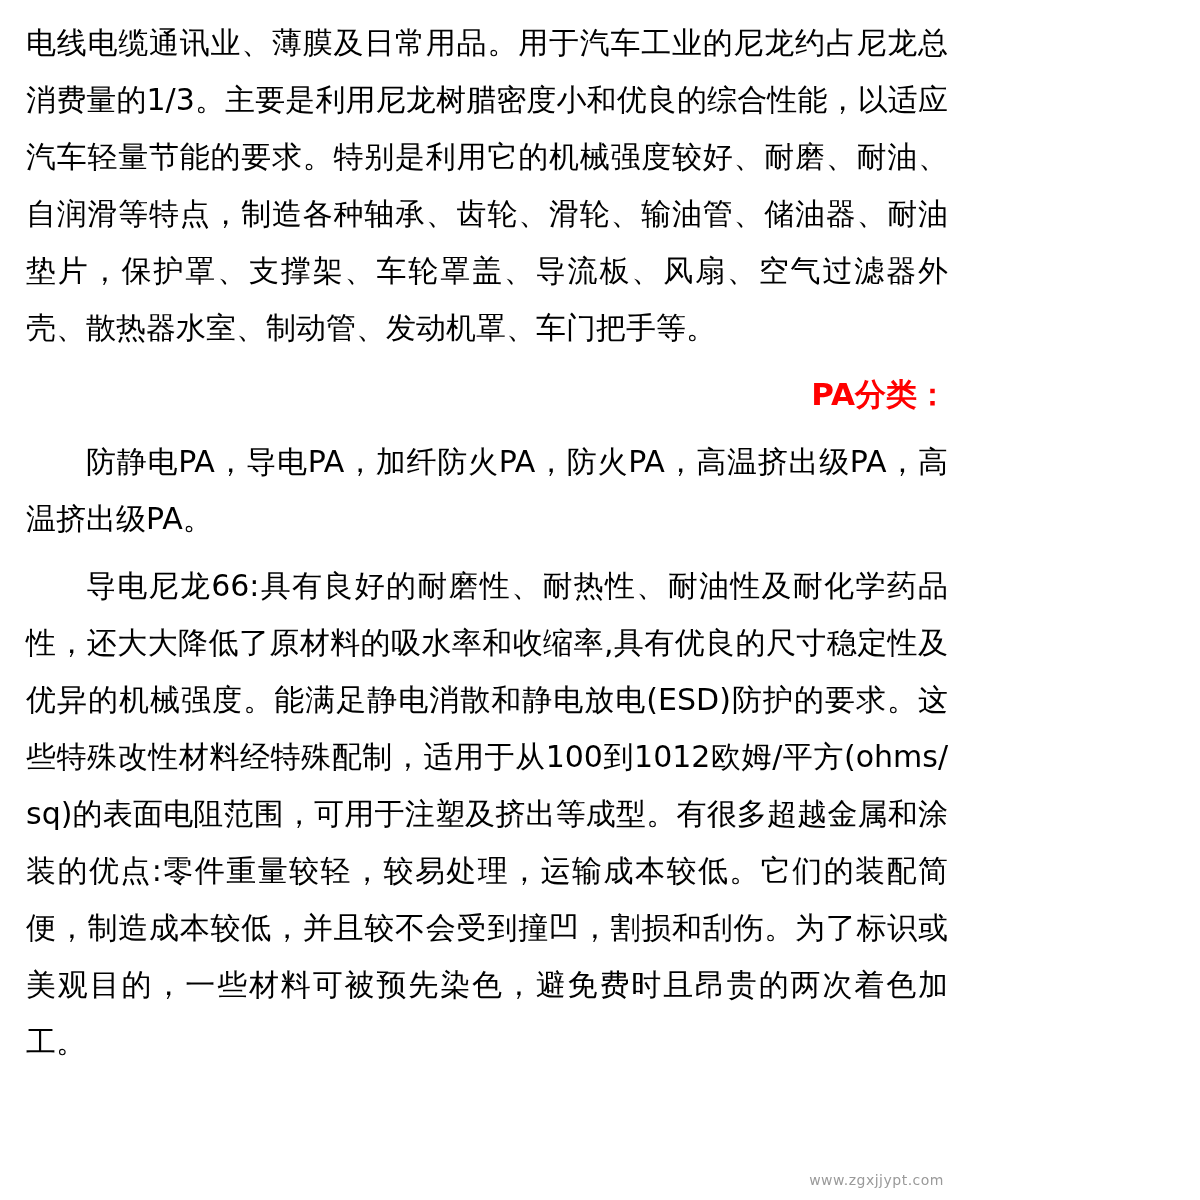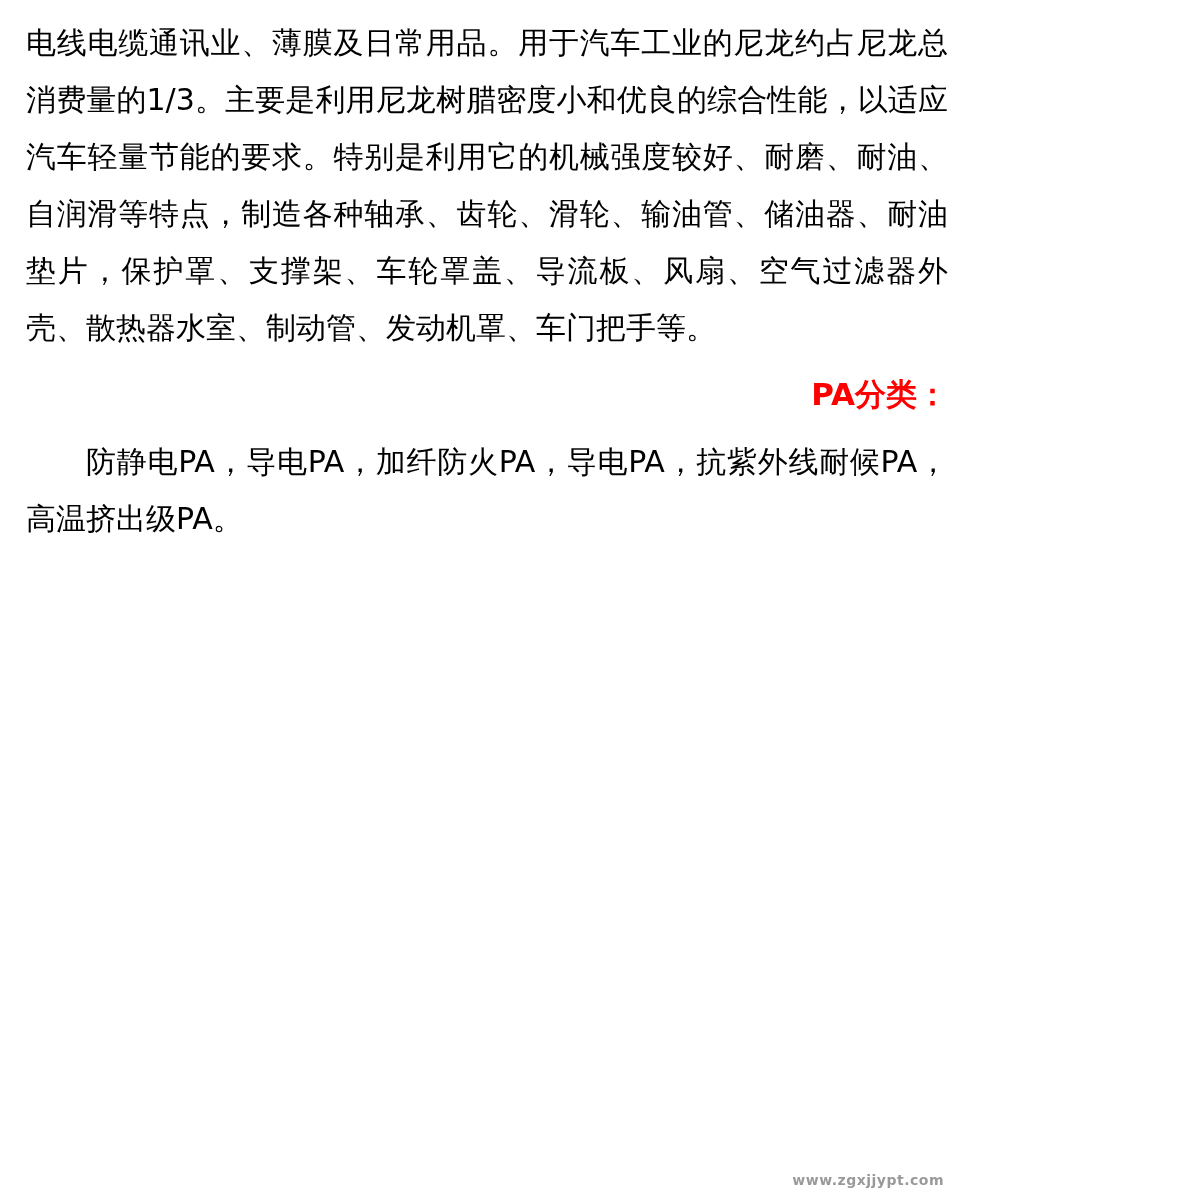--- a/index.html
+++ b/index.html
@@ -46,39 +46,39 @@
   .spacer-sm { height: 10px; }
   .spacer-lg { height: 36px; }
   .watermark {
     position: absolute;
     right: 30px;
     bottom: 12px;
     font-family: "DejaVu Sans", "Liberation Sans", sans-serif;
     font-size: 14px;
     color: #9a9a9a;
     letter-spacing: 0.5px;
-    font-weight: bold;
   }
 </style>
 </head>
 <body>
 
 <div class="page">
 
   <p class="para">电线电缆通讯业、薄膜及日常用品。用于汽车工业的尼龙约占尼龙总消费量的1/3。主要是利用尼龙树腊密度小和优良的综合性能，以适应汽车轻量节能的要求。特别是利用它的机械强度较好、耐磨、耐油、自润滑等特点，制造各种轴承、齿轮、滑轮、输油管、储油器、耐油垫片，保护罩、支撑架、车轮罩盖、导流板、风扇、空气过滤器外壳、散热器水室、制动管、发动机罩、车门把手等。</p>
 
   <div class="spacer-sm"></div>
 
   <h2 class="heading">PA分类：</h2>
 
   <div class="spacer-sm"></div>
 
-  <p class="para indent">防静电PA，导电PA，加纤防火PA，导电PA，抗紫外线耐候PA，高温挤出级PA。</p>
+  <p class="para indent">防静电PA，导电PA，加纤防火PA，防火PA，高温挤出级PA，高温挤出级PA。</p>
 
   <div class="spacer-sm"></div>
 
+  <p class="para indent">导电尼龙66:具有良好的耐磨性、耐热性、耐油性及耐化学药品性，还大大降低了原材料的吸水率和收缩率,具有优良的尺寸稳定性及优异的机械强度。能满足静电消散和静电放电(ESD)防护的要求。这些特殊改性材料经特殊配制，适用于从100到1012欧姆/平方(ohms/sq)的表面电阻范围，可用于注塑及挤出等成型。有很多超越金属和涂装的优点:零件重量较轻，较易处理，运输成本较低。它们的装配简便，制造成本较低，并且较不会受到撞凹，割损和刮伤。为了标识或美观目的，一些材料可被预先染色，避免费时且昂贵的两次着色加工。</p>
 
   <div class="spacer-lg"></div>
 
 
   <div class="watermark">www.zgxjjypt.com</div>
 
 </div>
 
 </body></html>

